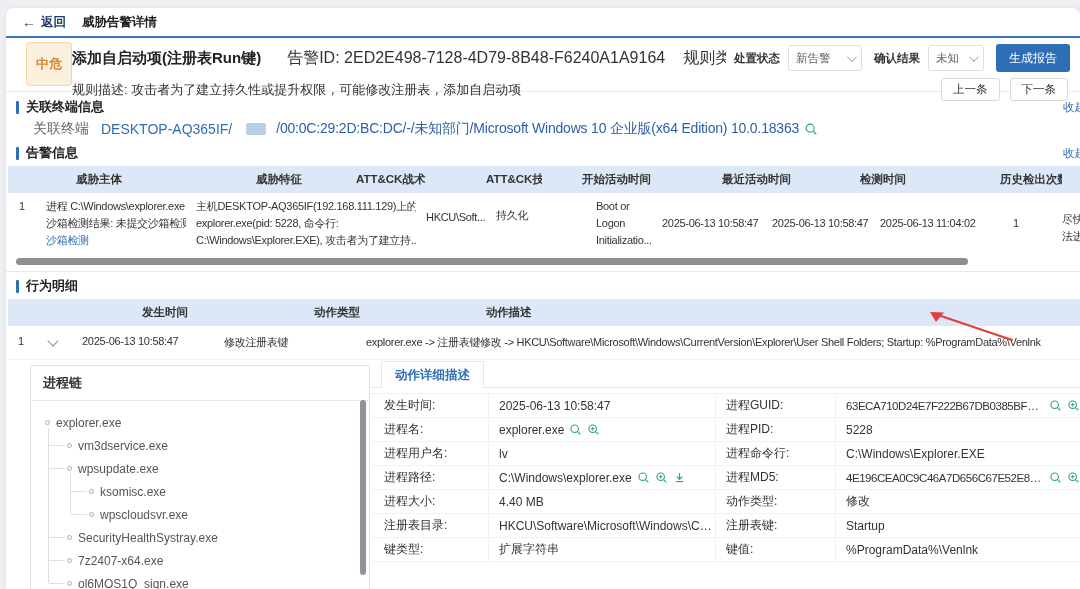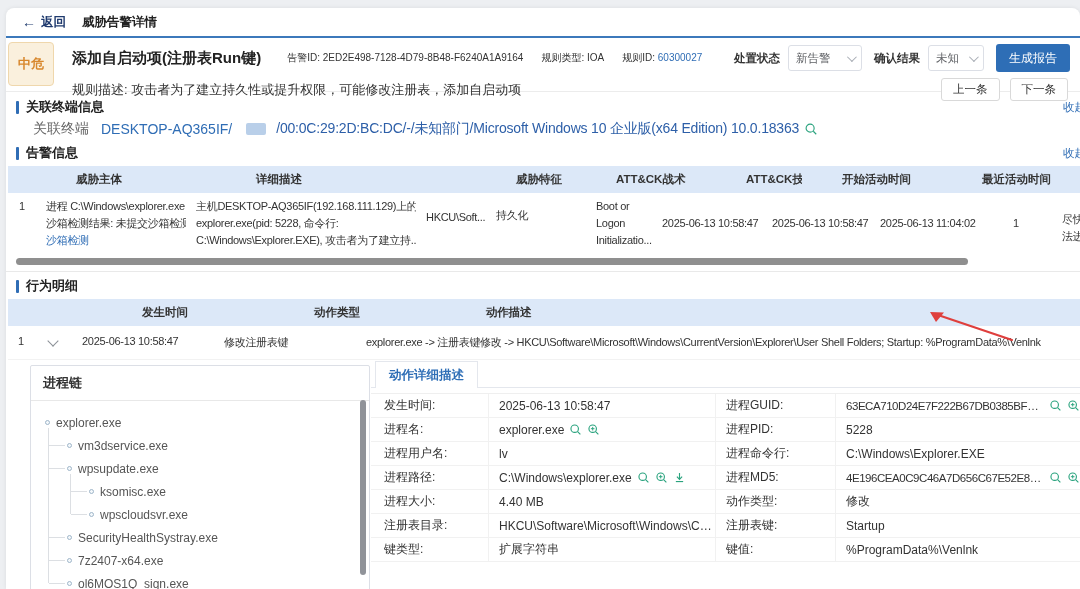--- a/index.html
+++ b/index.html
@@ -11,26 +11,26 @@
   
   .nav { height:30px; display:flex; align-items:center; padding-left:16px;
     border-bottom:2px solid #3c79bb; }
   .back { display:flex; align-items:center; gap:5px; color:#1f3a6e; font-weight:bold;
     font-size:12.5px; cursor:pointer; }
   .back .arr { font-size:14px; }
   .nav-title { margin-left:16px; font-size:12.5px; font-weight:bold; color:#222; }
 
   
   .ahead { position:relative; height:54px; padding:6px 10px 0 66px; border-bottom:1px solid #ececec; }
-  .sev { position:absolute; left:2px; top:4px; width:46px; height:44px; border-radius:4px;
+  .sev { position:absolute; left:20px; top:4px; width:46px; height:44px; border-radius:4px;
     background:#faf0dd; border:1px solid #efd7ac; color:#d8882e; font-weight:bold; font-size:13px;
     display:flex; align-items:center; justify-content:center; }
   .arow1 { display:flex; align-items:center; }
   .atitle { font-size:15px; font-weight:bold; color:#222; white-space:nowrap; }
-  .ameta { display:flex; align-items:flex-end; gap:18px; margin-left:26px; font-size:10px;
+  .ameta { display:flex; align-items:flex-end; gap:18px; margin-left:26px; font-size:16px;
     color:#333; white-space:nowrap; overflow:hidden; flex:1 1 auto; min-width:0; }
   .blue { color:#2f6db5; }
   .controls { display:flex; align-items:center; gap:8px; margin-left:8px; flex:0 0 auto; }
   .ctl-label { font-size:11.5px; font-weight:bold; color:#333; white-space:nowrap; }
   .sel { display:flex; align-items:center; justify-content:space-between; height:26px;
     border:1px solid #dcdfe6; border-radius:3px; background:#fff; color:#606266;
     font-size:11.5px; padding:0 7px; cursor:pointer; }
   .sel.s1{ width:74px; margin-right:4px; } .sel.s2{ width:56px; margin-right:4px; }
   .chev { width:7px; height:7px; border-right:1.4px solid #a8adb5; border-bottom:1.4px solid #a8adb5;
     transform:rotate(45deg) translateY(-2px); flex:0 0 auto; }
@@ -89,21 +89,21 @@
   .tree { position:relative; padding-top:10px; height:calc(100% - 34px); overflow:hidden; }
   .tnode { position:relative; height:23px; display:flex; align-items:center; font-size:12px; color:#555; cursor:pointer; }
   .dot { width:5px; height:5px; border:1px solid #9fb6c9; border-radius:50%; background:#f4f8fb; margin-right:6px; flex:0 0 auto; }
   .lv0 { padding-left:14px; } .lv1 { padding-left:36px; } .lv2 { padding-left:58px; }
   .lv1::before, .lv2::before { content:""; position:absolute; top:11px; height:1px; background:#dcdfe3; }
   .lv1::before { left:18px; width:16px; } .lv2::before { left:40px; width:16px; }
   .vline { position:absolute; width:1px; background:#dcdfe3; }
   .vscroll { position:absolute; right:3px; top:34px; width:6px; height:175px; background:#909399; border-radius:3px; cursor:pointer; }
 
   .dpanel { position:absolute; left:365px; top:0; right:0; bottom:0; }
-  .tabrow { height:28px; border-bottom:1px solid #e4e7ed; display:flex; align-items:flex-end; padding-left:4px;text-align:center; }
+  .tabrow { height:28px; border-bottom:1px solid #e4e7ed; display:flex; align-items:flex-end; padding-left:10px;text-align:center; }
   .tab { height:27px; line-height:26px; padding:0 13px; border:1px solid #e4e7ed; border-bottom:none;
     background:#fff; color:#2e6eb6; font-size:12.5px; font-weight:bold; margin-bottom:-1px; cursor:pointer; }
   .dgrid { display:grid; grid-template-columns:117px 227px 120px 1fr; grid-auto-rows:24px;
     margin-top:5px; border-top:1px solid #efefef; font-size:12px; }
   .dcell { display:flex; align-items:center; border-bottom:1px solid #f1f1f1; padding-left:13px;
     white-space:nowrap; overflow:hidden; color:#333; }
   .dcell.vb { border-left:1px solid #f1f1f1; padding-left:10px; }
   .tight { font-size:11.5px; letter-spacing:-0.45px; }
   .ell { overflow:hidden; text-overflow:ellipsis; }
   .ic { flex:0 0 auto; margin-left:5px; cursor:pointer; display:inline-flex; }
@@ -178,21 +178,20 @@
   <div>
     <div class="sect-title">
       <span class="bar"></span>
       <span class="st-text">告警信息</span>
       <span class="collapse">收起</span>
     </div>
     <div class="tbl">
       <div class="trh">
         <div class="c c0"></div>
         <div class="c c1">威胁主体</div>
-        <div class="c c2">详细描述</div>
         <div class="c c3">威胁特征</div>
         <div class="c c4">ATT&amp;CK战术</div>
         <div class="c c5">ATT&amp;CK技术</div>
         <div class="c c6">开始活动时间</div>
         <div class="c c7">最近活动时间</div>
         <div class="c c8">检测时间</div>
         <div class="c c9">历史检出次数</div>
         <div class="c c10">处置建议</div>
       </div>
       <div class="trr">

